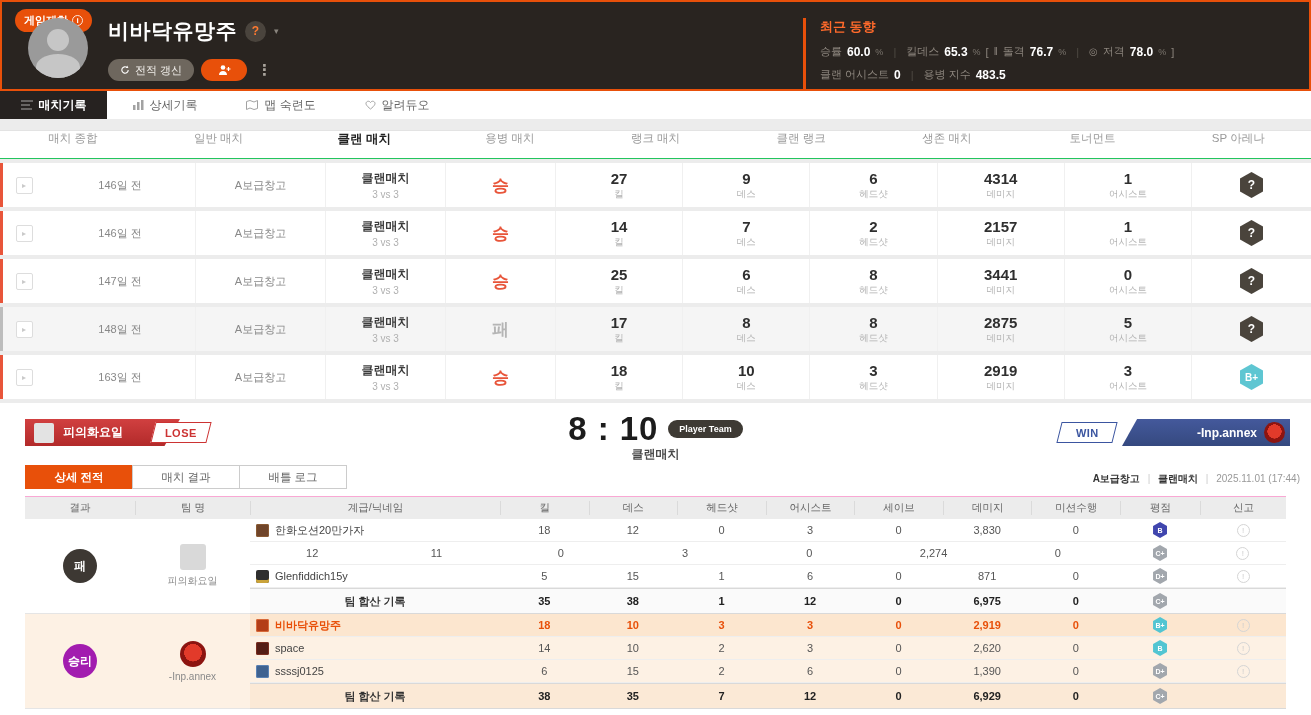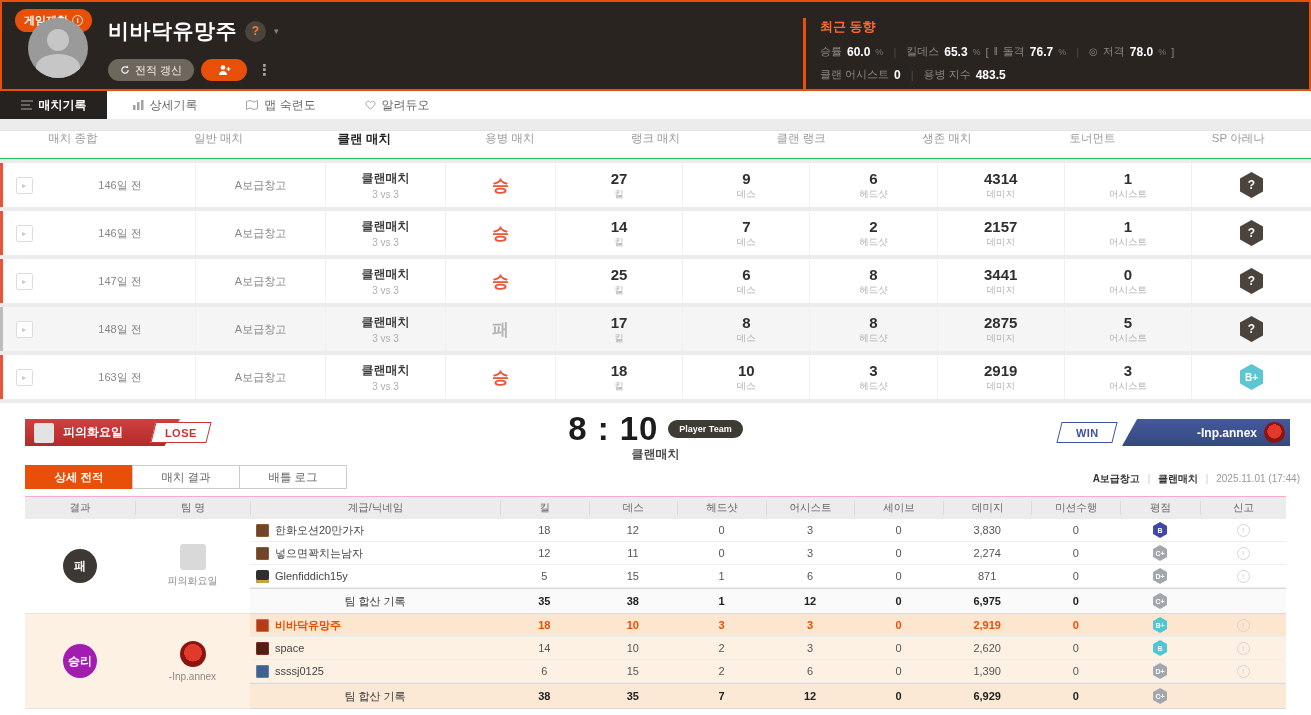--- a/index.html
+++ b/index.html
@@ -128,21 +128,21 @@
   .p-val{flex:1;text-align:center;font-size:11px;color:#555}
   .p-grade{width:80px;display:flex;justify-content:center}
   .p-rep{width:86px;display:flex;justify-content:center}
   .hexd{width:14px;height:16px;clip-path:polygon(50% 0,100% 25%,100% 75%,50% 100%,0 75%,0 25%);
     color:#fff;font-size:7px;font-weight:bold;display:flex;align-items:center;justify-content:center}
   .hexd.indigo{background:#4046ae}
   .hexd.teal{background:#52c5d2}
   .hexd.gray{background:#a2a7ad}
   .repi{width:13px;height:13px;border-radius:50%;border:1px solid #d5d5d5;color:#ccc;font-size:8px;line-height:11px;text-align:center;cursor:pointer}
   .ptotal{height:26px;font-weight:bold;background:#fafafa;border-top:1px solid #d9d9d9;border-bottom:1px solid #d9d9d9}
-  .ptotal .p-nick{justify-content:center;padding-left:0;color:#333;font-weight:normal}
+  .ptotal .p-nick{justify-content:center;padding-left:0;color:#333;font-weight:bold}
   .ptotal .p-val{color:#222;font-weight:bold}
   .win-block .tb-res,.win-block .tb-team,.win-block .prow{background:#fdf1e4}
   .win-block .ptotal{background:#fbe9d6}
   .prow.hl{background:#fce6cf}
   .hl .nkname{color:#e8500a;font-weight:bold}
   .hl .p-val{color:#e8500a;font-weight:bold}
 </style>
 </head>
 <body>
 
@@ -514,24 +514,20 @@
             <div class="p-val">3,830</div>
             <div class="p-val">0</div>
             <div class="p-grade">
                 <span class="hexd indigo">B</span>
               </div>
             <div class="p-rep">
                 <span class="repi">!</span>
               </div>
           </div>
           <div class="prow">
-            <div class="p-nick">
-                <span class="rk rk-b"></span>
-                <span class="nkname">넣으면꽉치는남자</span>
-              </div>
             <div class="p-val">12</div>
             <div class="p-val">11</div>
             <div class="p-val">0</div>
             <div class="p-val">3</div>
             <div class="p-val">0</div>
             <div class="p-val">2,274</div>
             <div class="p-val">0</div>
             <div class="p-grade">
                 <span class="hexd gray">C+</span>
               </div>

